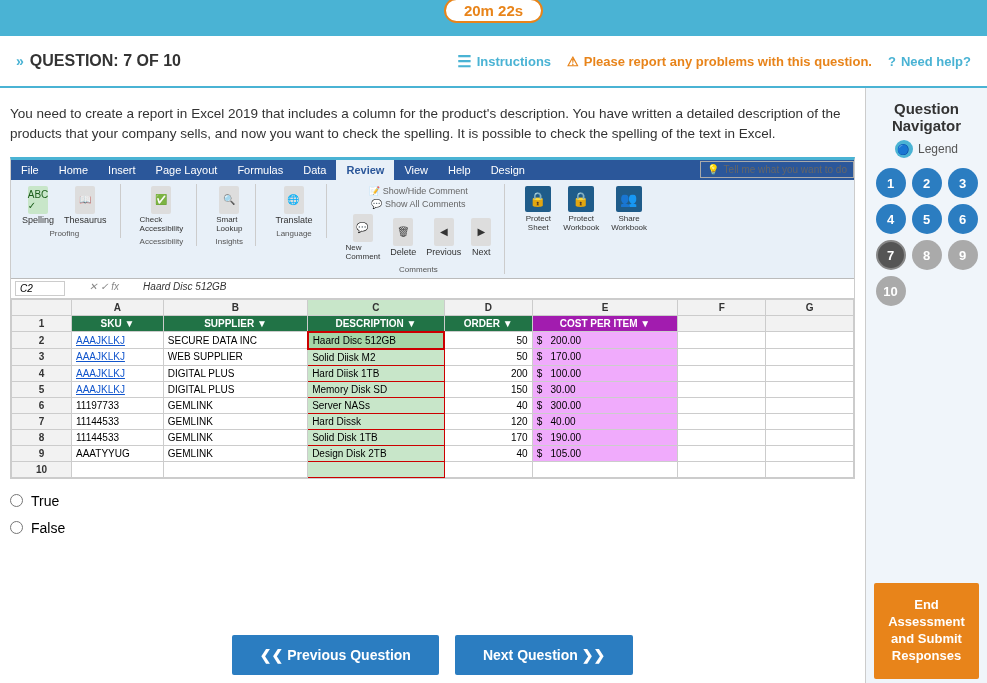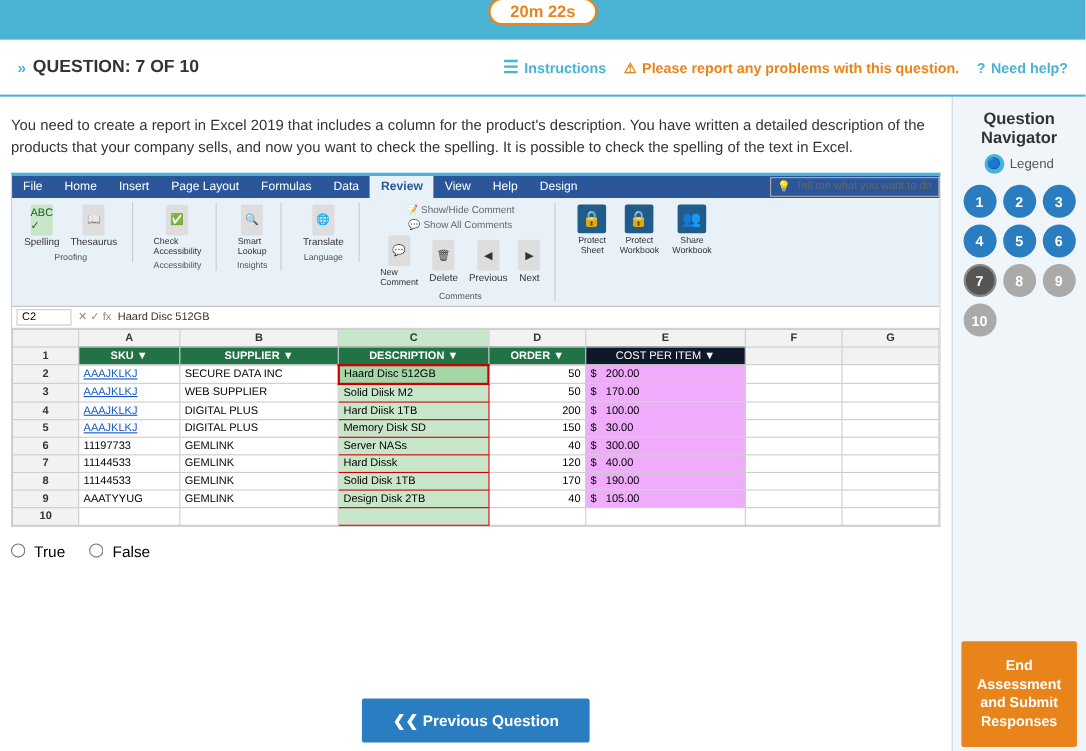--- a/index.html
+++ b/index.html
@@ -151,26 +151,26 @@
       font-size: 10px;
       color: #666;
       gap: 4px;
       margin-left: auto;
       align-self: center;
     }
 
     
     .formula-bar {
       display: flex;
-      align-items: center;
       background: white;
       border-bottom: 1px solid #ccc;
       padding: 2px 4px;
-      gap: 6px;
+      gap: 24px;
       font-size: 10px;
+      font-style: italic;
     }
     .cell-ref {
       border: 1px solid #ccc;
       padding: 1px 4px;
       min-width: 50px;
       font-size: 10px;
     }
     .formula-icons { color: #888; }
     .formula-value { font-size: 10px; color: #333; }
 
@@ -193,31 +193,32 @@
       background: #f2f2f2;
       text-align: center;
       font-weight: bold;
       color: #333;
       width: 24px;
     }
     .sku-header { background: #217346; color: white; font-weight: bold; }
     .supplier-header { background: #217346; color: white; font-weight: bold; }
     .desc-header { background: #217346; color: white; font-weight: bold; }
     .order-header { background: #217346; color: white; font-weight: bold; }
-    .cost-header { background: #0f172a; color: white; font-weight: normal; }
+    .cost-header { background: #a21caf; color: white; font-weight: bold; }
     .sku-cell { color: #1155cc; text-decoration: underline; }
     .desc-cell { background: #c8e6c9; }
     .desc-selected { background: #a5d6a7; border: 2px solid #c00 !important; }
     .cost-cell { background: #f0abfc; }
 
     
     .answer-options {
       margin-top: 10px;
       display: flex;
-      gap: 22px;
+      flex-direction: column;
+      gap: 11px;
     }
     .radio-option {
       display: flex;
       align-items: center;
       gap: 8px;
       font-size: 14px;
       cursor: pointer;
     }
     .radio-option input { cursor: pointer; }
 
@@ -604,20 +605,21 @@
         <span>True</span>
       </label>
       <label class="radio-option">
         <input type="radio" name="answer" value="false" style="">
         <span>False</span>
       </label>
     </div>
 
     <div class="nav-buttons">
       <button class="nav-btn">❮❮ Previous Question</button>
+      <button class="nav-btn">Next Question ❯❯</button>
     </div>
 
   </div>
 
   <div class="right-sidebar">
     <div class="navigator-title">Question Navigator</div>
 
     <div class="legend-section">
       <div class="legend-icon">🔵</div>
       <span>Legend</span>

